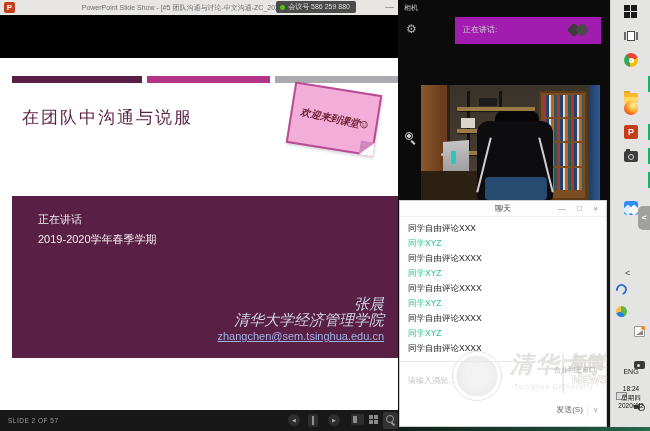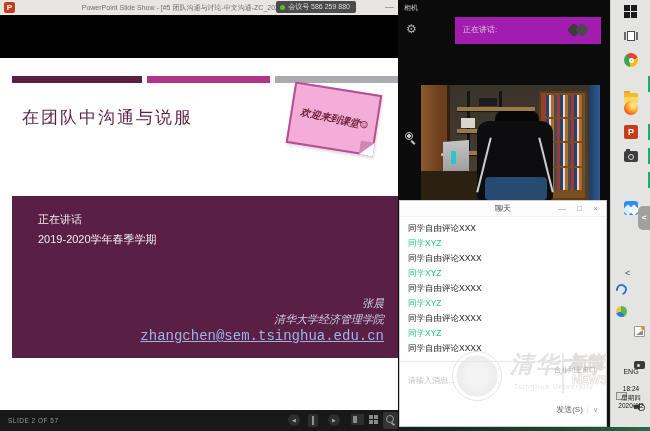--- a/index.html
+++ b/index.html
@@ -34,22 +34,22 @@
     font-size:10px;color:#6e1f33;transform:rotate(3deg);white-space:nowrap;}
   .sticky-fold{right:-2px;bottom:-2px;width:0;height:0;border-style:solid;border-width:0 0 14px 14px;
     border-color:transparent transparent #fff transparent;}
   .sticky-fold2{right:-2px;bottom:-2px;width:0;height:0;border-style:solid;border-width:14px 14px 0 0;
     border-color:#cf86bb transparent transparent transparent;}
 
   .maroon-box{left:12px;top:138px;width:388px;height:162px;background:#5a1f44;}
   .course1{left:26px;top:16px;font-size:11px;color:#f3eef2;}
   .course2{left:26px;top:36px;font-size:11px;color:#f3eef2;}
   .author{right:16px;bottom:14px;text-align:right;line-height:16px;}
-  .author .cn{font-family:"DejaVu Serif","Liberation Serif",serif;font-style:italic;font-size:11px;color:#ccd3ec;}
-  .author .email{font-family:Liberation Mono, monospace;font-size:14px;color:#9db4e6;text-decoration:underline;}
+  .author .cn{font-family:"DejaVu Serif","Liberation Serif",serif;font-style:italic;font-size:15px;color:#ccd3ec;}
+  .author .email{font-family:Liberation Sans, sans-serif;font-size:11px;color:#9db4e6;text-decoration:underline;}
 
   #ppt-toolbar{left:0;top:410px;width:400px;height:21px;background:#181818;}
   .slide-counter{left:8px;top:0;height:21px;line-height:21px;font-size:6.5px;letter-spacing:.5px;color:#9a9a9a;}
   .tbtn{top:4px;display:flex;align-items:center;justify-content:center;}
   .tb-circle{width:12px;height:12px;border-radius:50%;background:#2e2e2e;color:#a8a8a8;font-size:5px;}
   .tb-pen{width:10px;height:13px;background:#2e2e2e;border-radius:2px;position:relative;}
   .tb-pen::after{content:"";position:absolute;left:4px;top:2px;width:2px;height:9px;background:#909090;}
   .tb-laser{width:13px;height:11px;background:#2e2e2e;border-radius:1px;position:relative;}
   .tb-laser::after{content:"";position:absolute;left:2px;top:2px;width:4px;height:7px;background:#8a8a8a;}
   .tb-grid{width:11px;height:11px;display:flex;flex-wrap:wrap;gap:1px;align-content:center;justify-content:center;}

